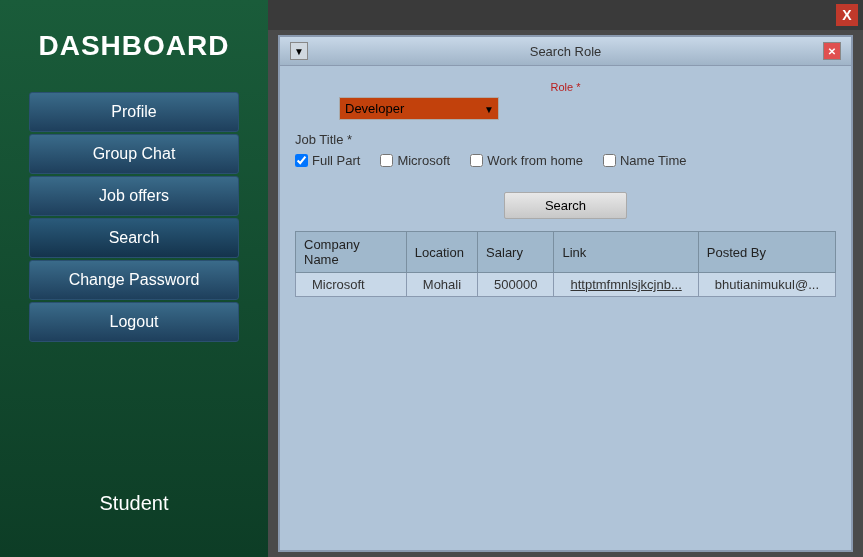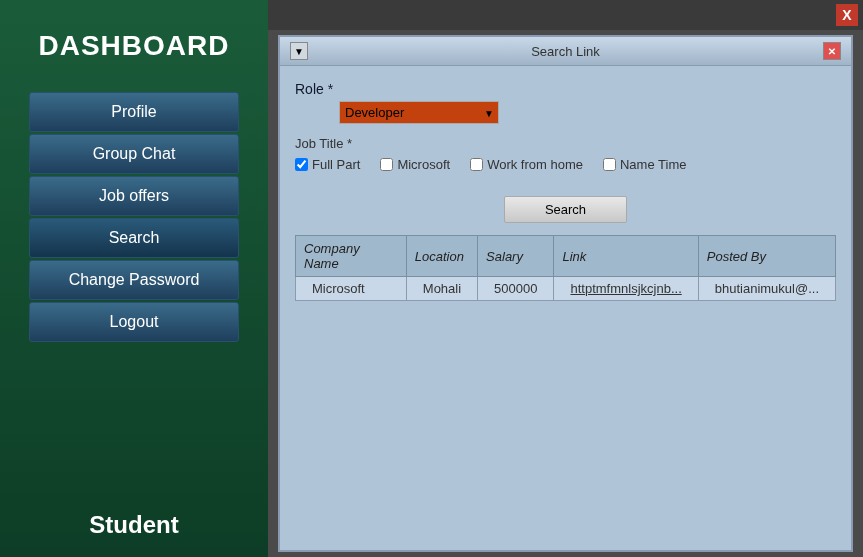--- a/index.html
+++ b/index.html
@@ -52,25 +52,25 @@
       cursor: pointer;
       user-select: none;
     }
 
     .nav-item.active {
       background: linear-gradient(to bottom, #2a5a7a, #14334c);
     }
 
     .student-label {
       color: white;
-      font-size: 24px;
-      font-weight: bold;
+      font-size: 20px;
+      font-weight: normal;
       text-align: center;
       margin-top: auto;
-      padding-bottom: 18px;
+      padding-bottom: 42px;
     }
 
     
     .main-area {
       flex: 1;
       background: #4a4a4a;
       position: relative;
       display: flex;
       flex-direction: column;
     }
@@ -156,24 +156,25 @@
       flex: 1;
       display: flex;
       flex-direction: column;
     }
 
     .form-row {
       margin-bottom: 12px;
     }
 
     .form-label {
-      font-size: 14px;
-      color: #0f172a;
+      font-size: 11px;
+      color: #b91c1c;
       margin-bottom: 4px;
       display: block;
+      text-align: center;
     }
 
     .role-select {
       width: 160px;
       padding: 3px 5px;
       font-size: 13px;
       background: white;
       border: 1px solid #aaa;
       cursor: pointer;
       appearance: none;
@@ -257,21 +258,20 @@
       font-size: 13px;
     }
 
     .results-table thead tr th {
       background: #a0b8cc;
       border: 1px solid #7a8fa0;
       padding: 5px 8px;
       text-align: left;
       font-weight: normal;
       color: #222;
-      font-style: italic;
     }
 
     .results-table tbody tr td {
       border: 1px solid #8a9ab0;
       padding: 4px 16px;
       background: #c8d8e8;
       color: #333;
     }
 
     .results-table tbody tr:nth-child(even) td {
@@ -311,21 +311,21 @@
   <div class="top-bar">
     <button class="close-x-btn">X</button>
   </div>
 
   <div class="search-jobs-window">
 
     <div class="window-titlebar">
       <div class="window-minimize">
         <span>▼</span>
       </div>
-      <span class="window-title-text">Search Link</span>
+      <span class="window-title-text">Search Role</span>
       <div class="window-close">
         <span>✕</span>
       </div>
     </div>
 
     <div class="window-content">
 
       <div class="form-row">
         <label class="form-label">Role *</label>
         <div class="select-wrapper">

